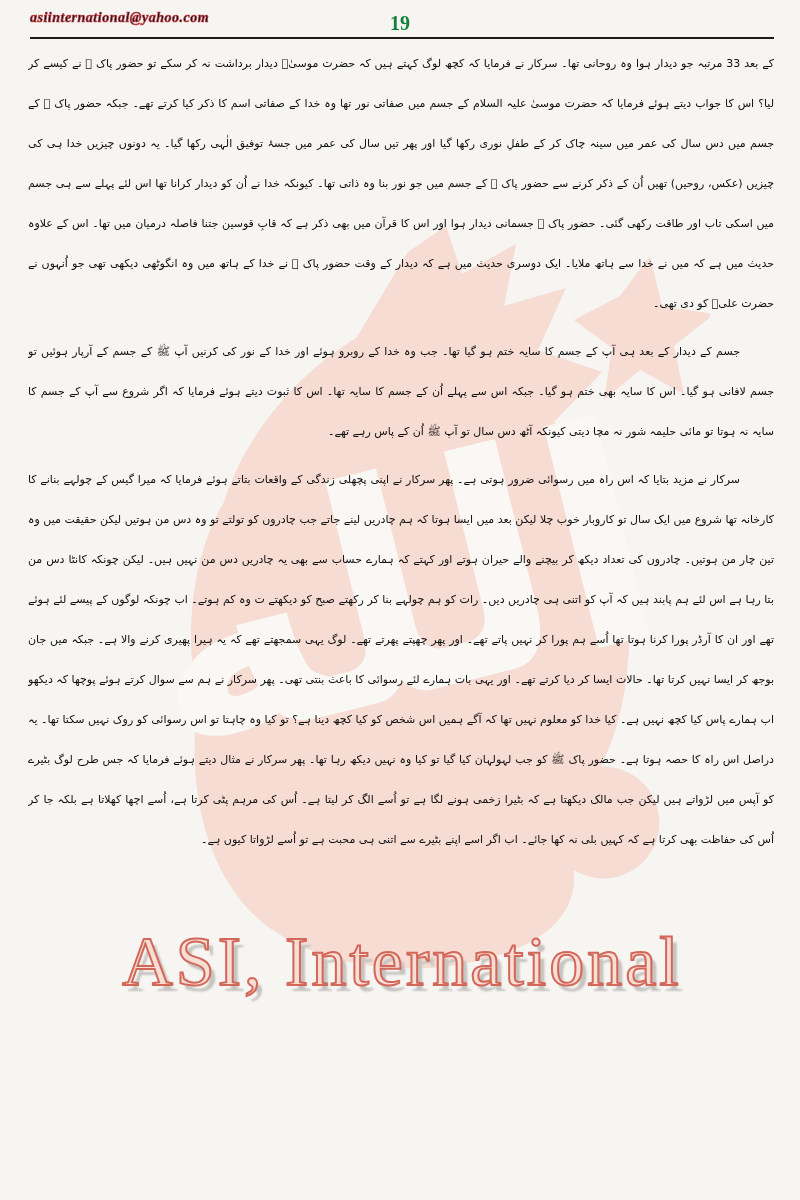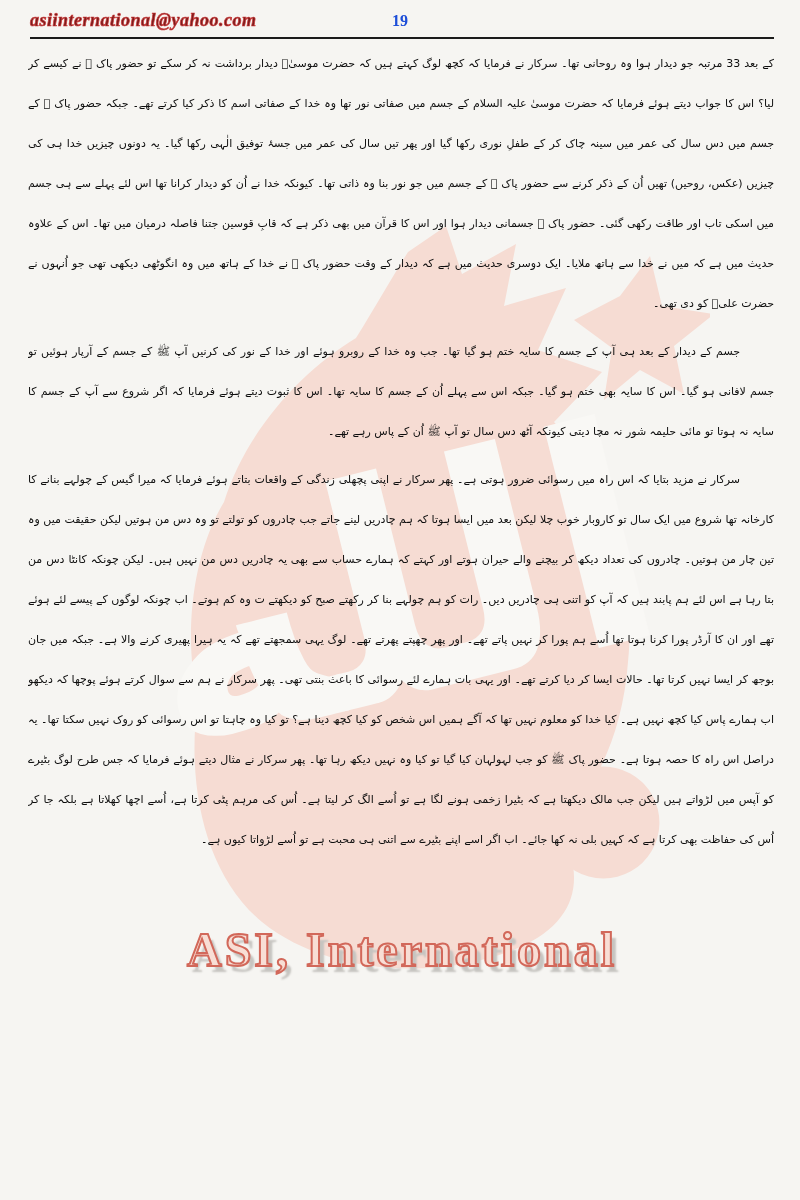--- a/index.html
+++ b/index.html
@@ -5,41 +5,41 @@
   html,body{margin:0;padding:0;background:#e9e8e6;}
   .page{
     position:relative;width:800px;height:1200px;margin:0 auto;
     background:#f6f5f2;overflow:hidden;
     font-family:"DejaVu Sans",sans-serif;color:#0f0f0f;
   }
   
   .header-email{
     position:absolute;top:10px;left:30px;
     font-family:"Liberation Serif",serif;font-style:italic;font-weight:bold;
-    font-size:18px;color:#7f1d1d;-webkit-text-stroke:0.7px #cc3a3a;
+    font-size:14px;color:#0f172a;-webkit-text-stroke:0.7px #cc3a3a;
     text-decoration:none;letter-spacing:0.5px;
   }
   .header-pagenum{
     position:absolute;top:12px;left:50%;transform:translateX(-50%);
-    font-family:"Liberation Serif",serif;font-weight:bold;font-size:16px;color:#1d4ed8;
+    font-family:"Liberation Serif",serif;font-weight:bold;font-size:20px;color:#15803d;
   }
   .header-title{
     position:absolute;top:6px;right:26px;direction:rtl;
     font-size:15px;font-weight:bold;color:#111;
     border-bottom:1.5px solid #222;padding-bottom:3px;
   }
   .header-rule{
     position:absolute;top:37px;left:30px;right:26px;height:2px;background:#1b1b1b;
   }
   
   .watermark{position:absolute;inset:0;z-index:0;pointer-events:none;}
   .allah-svg{position:absolute;left:150px;top:222px;width:560px;height:760px;}
   .asi-watermark{
     position:absolute;top:922px;left:30px;right:26px;text-align:center;
-    font-family:"Liberation Serif",serif;font-weight:bold;font-size:48px;
+    font-family:"Liberation Serif",serif;font-weight:normal;font-size:70px;
     letter-spacing:3px;white-space:nowrap;
     color:#f8ded5;-webkit-text-stroke:2px #d2685a;
     text-shadow:5px 6px 2px #c6c4c0;
   }
   
   .bodytext{
     position:absolute;top:44px;left:28px;right:26px;height:1104px;overflow:hidden;
     z-index:1;direction:rtl;text-align:justify;
     font-size:11px;line-height:40px;color:#0e0e0e;
   }

